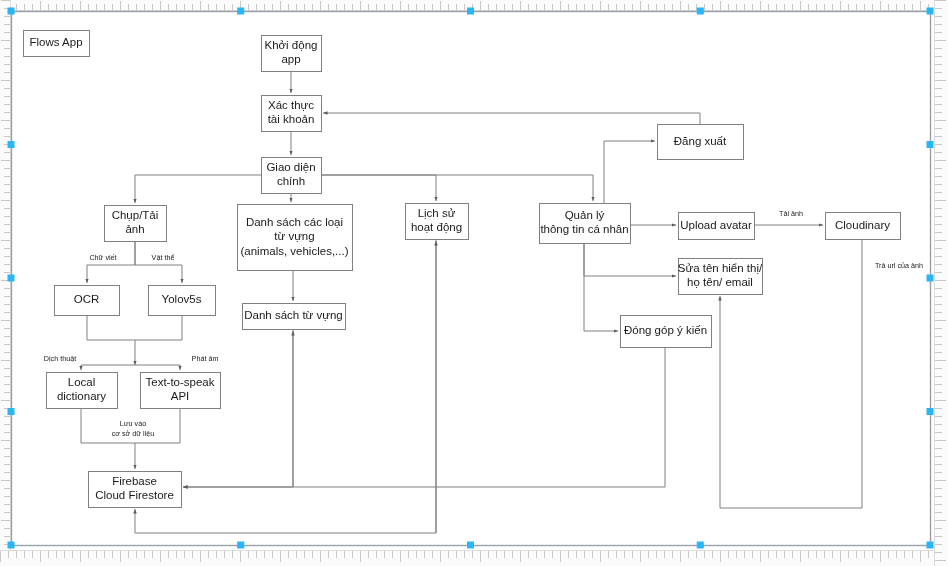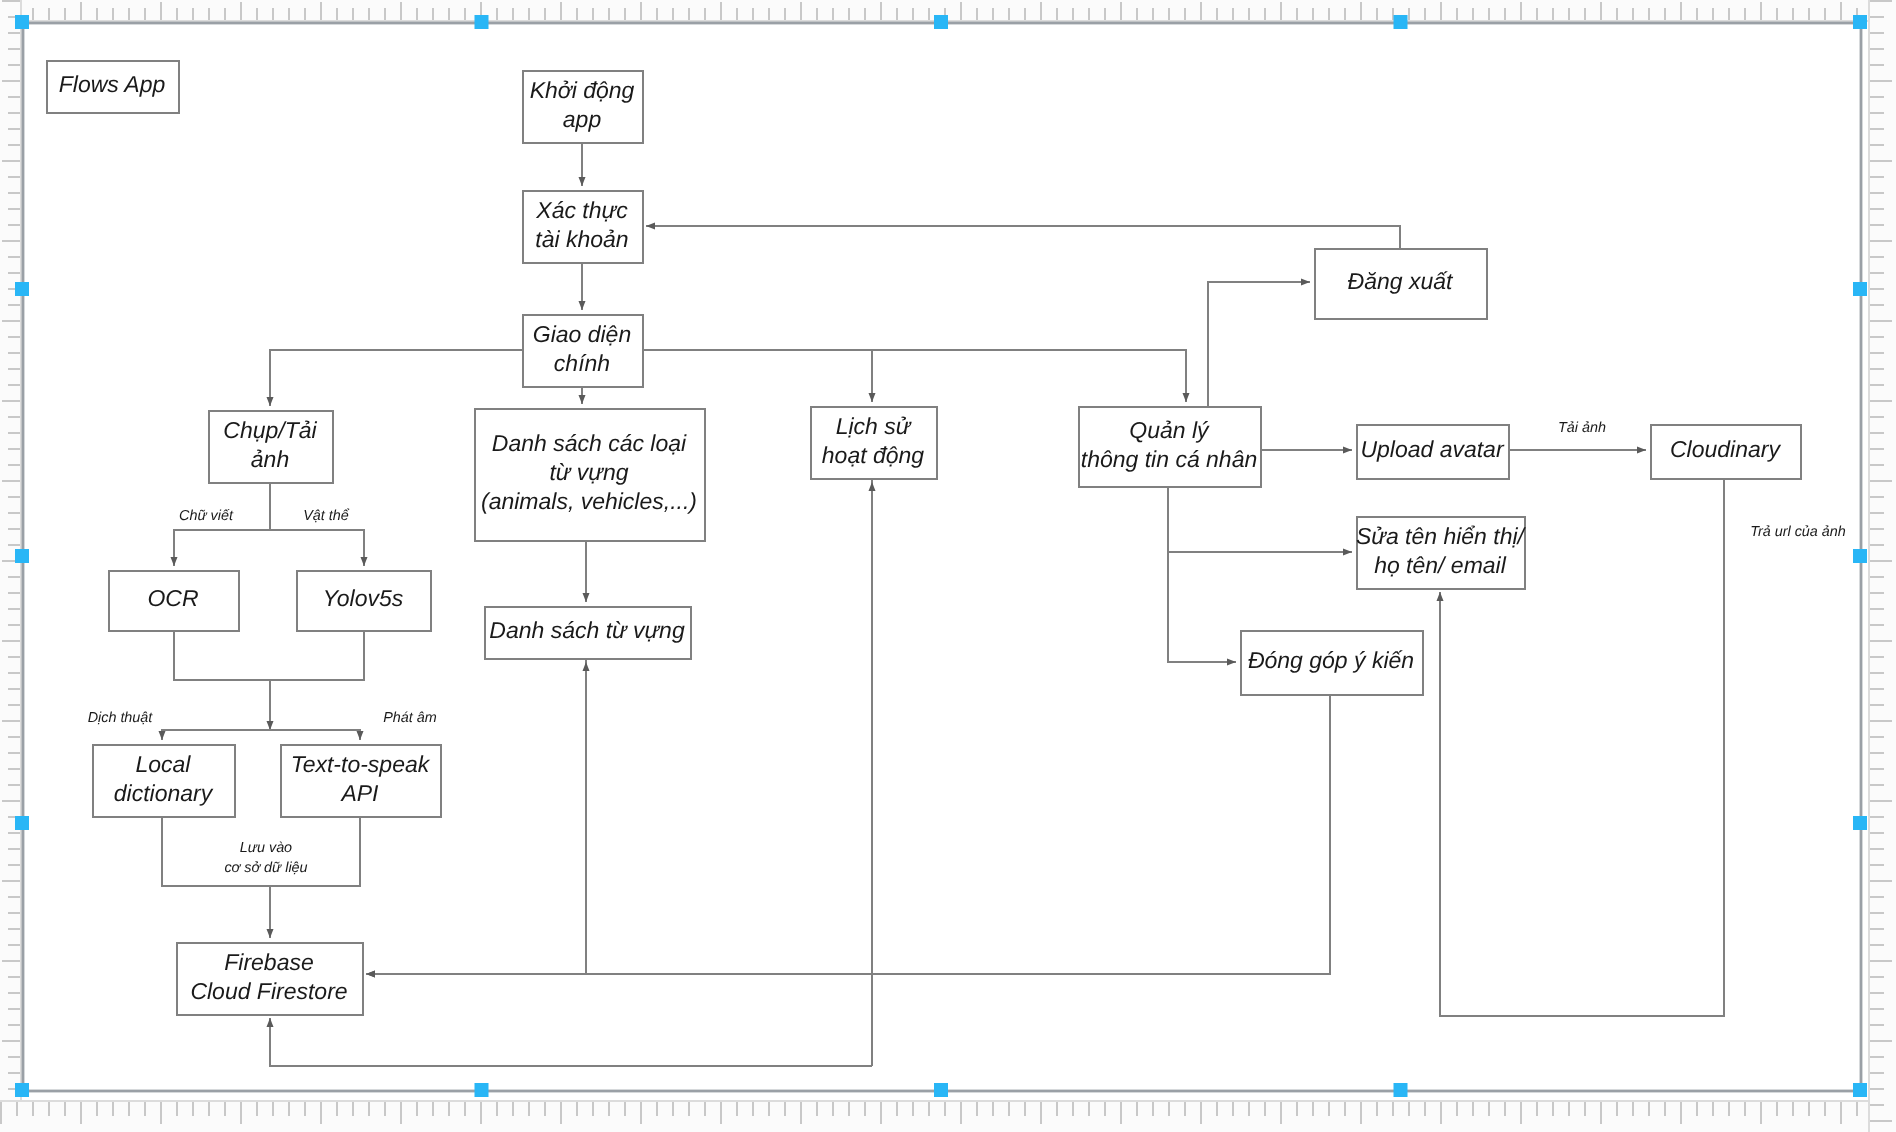--- a/index.html
+++ b/index.html
@@ -12,21 +12,20 @@
     height: 566px;
     font-family: "Liberation Sans", sans-serif;
     overflow: hidden;
     position: relative;
   }
   #canvas-root {
     position: absolute;
     left: 0; top: 0;
     width: 828px;
     height: 566px;
-    font-style: italic;
   }
   svg.diagram {
     display: block;
     width: 948px;
     height: 566px;
   }
   .node-rect {
     fill: #ffffff;
     stroke: #808080;
     stroke-width: 1;

